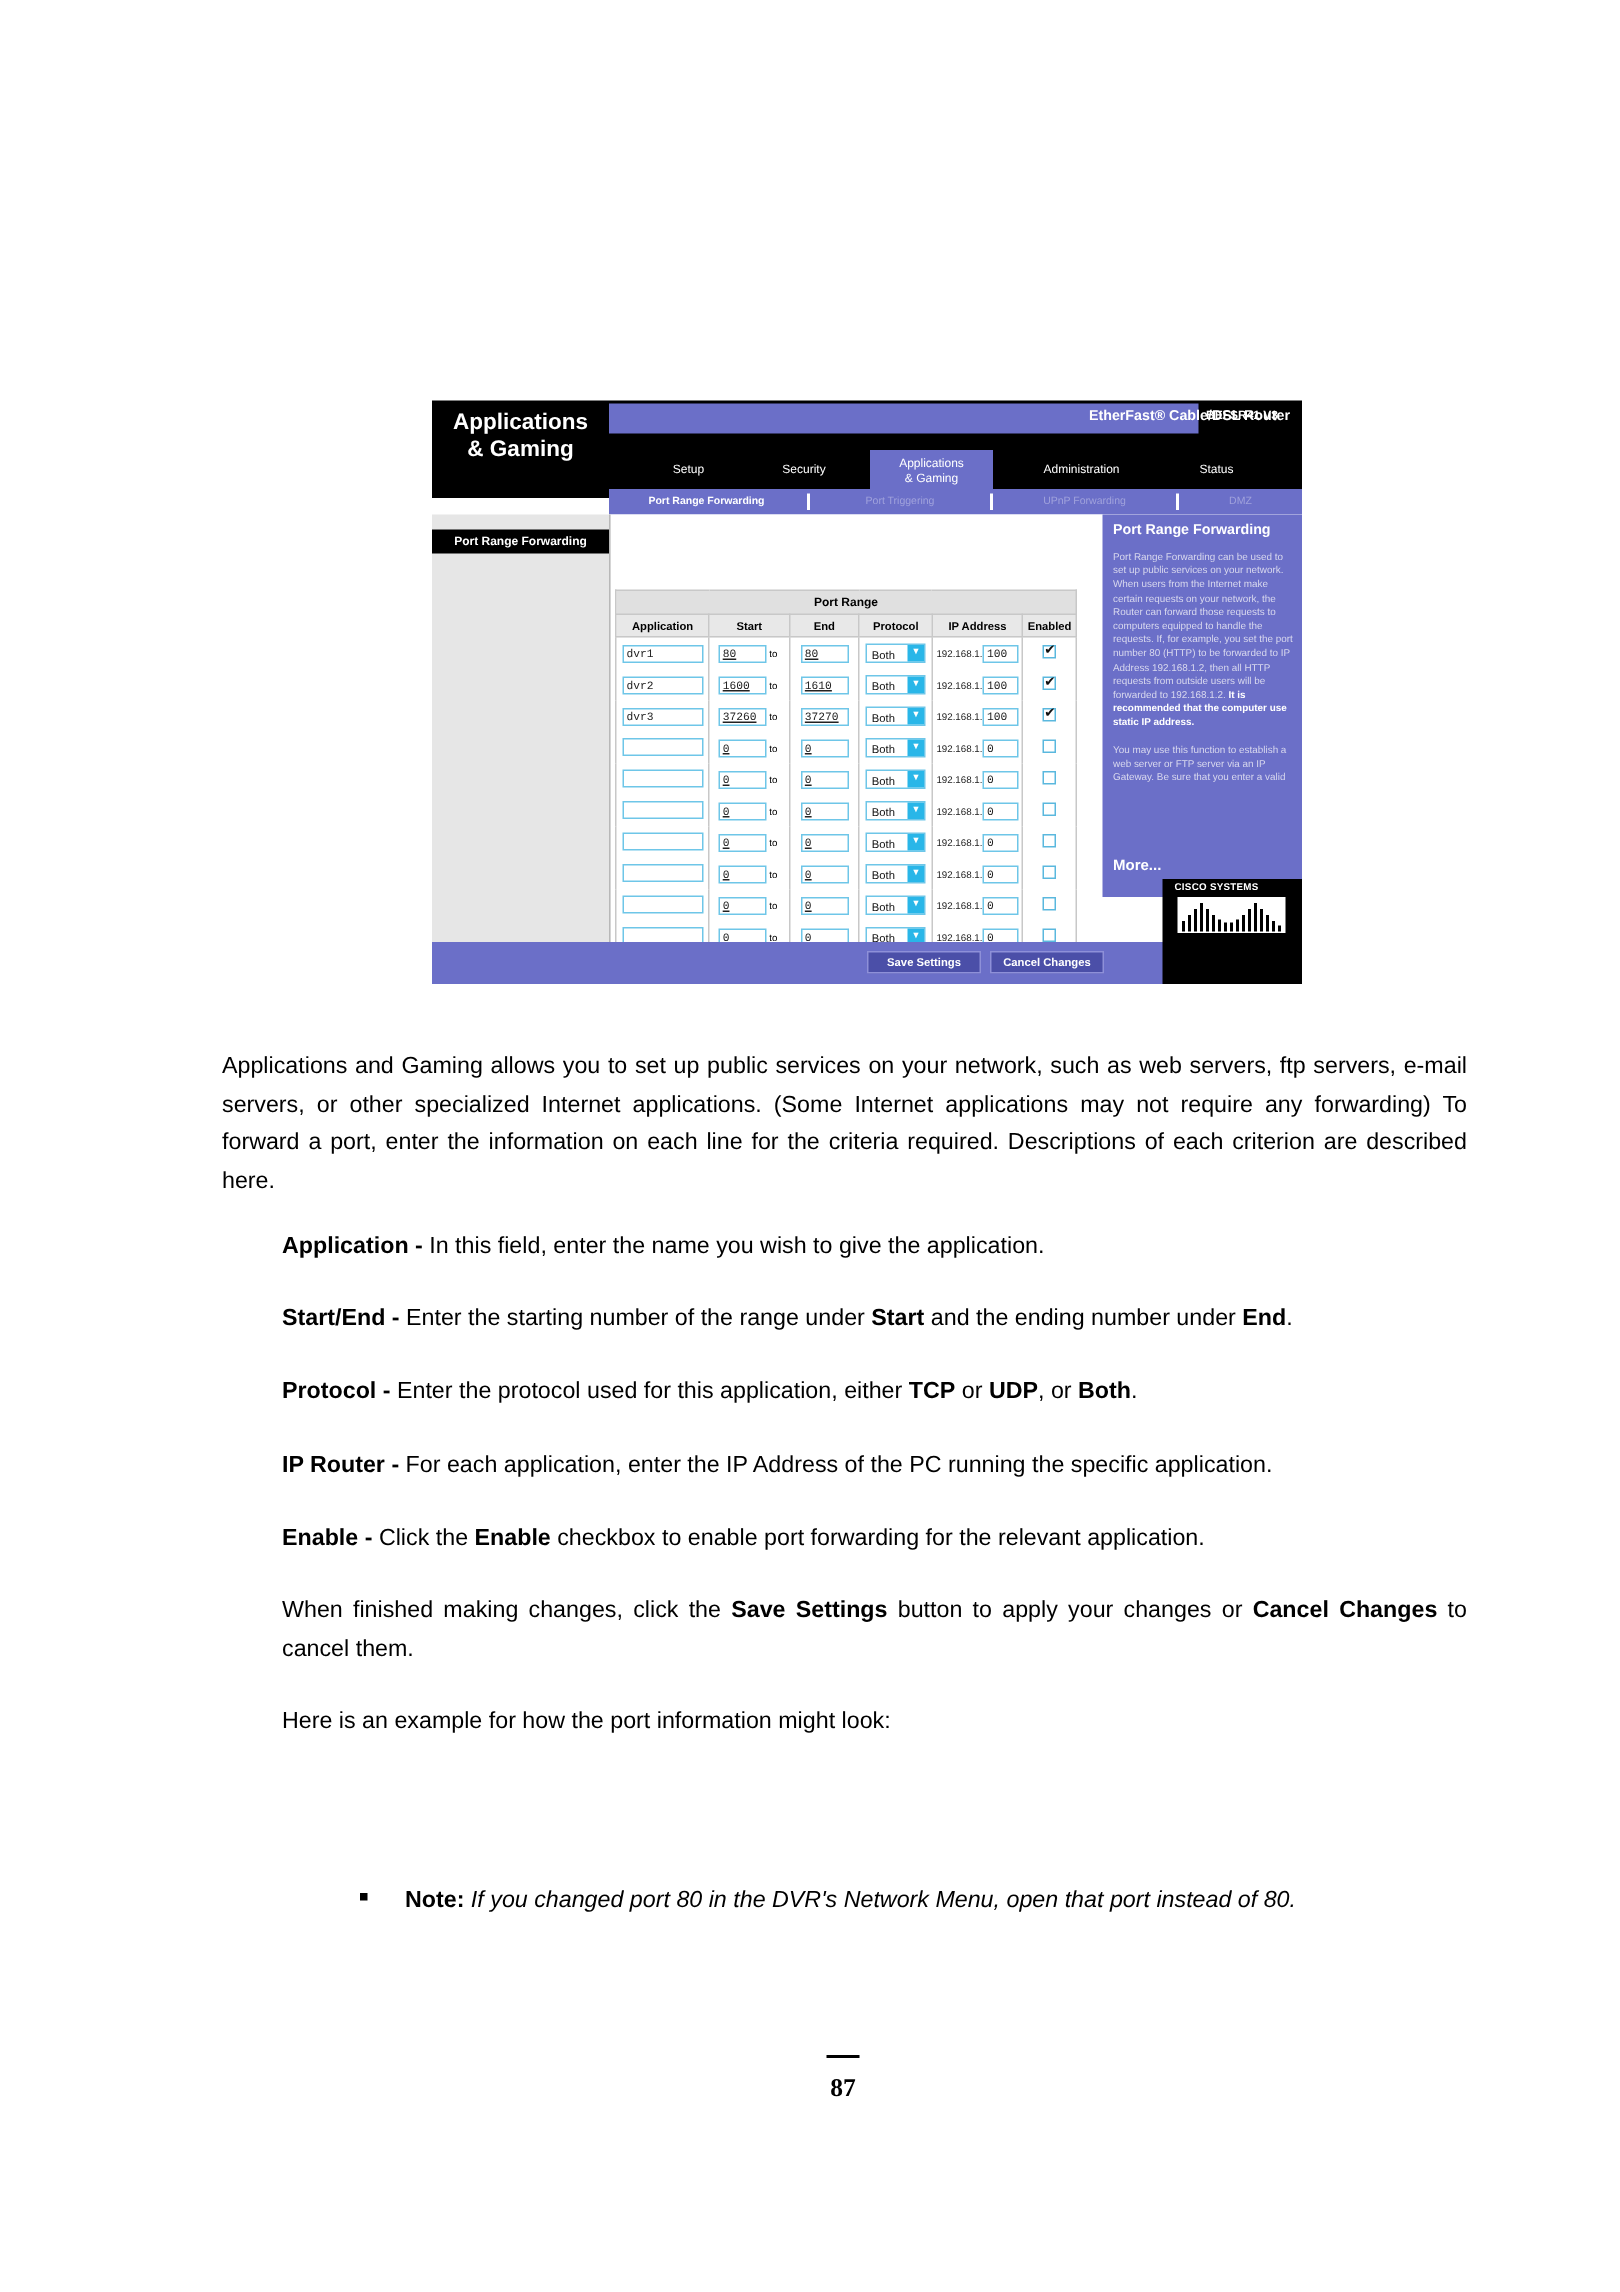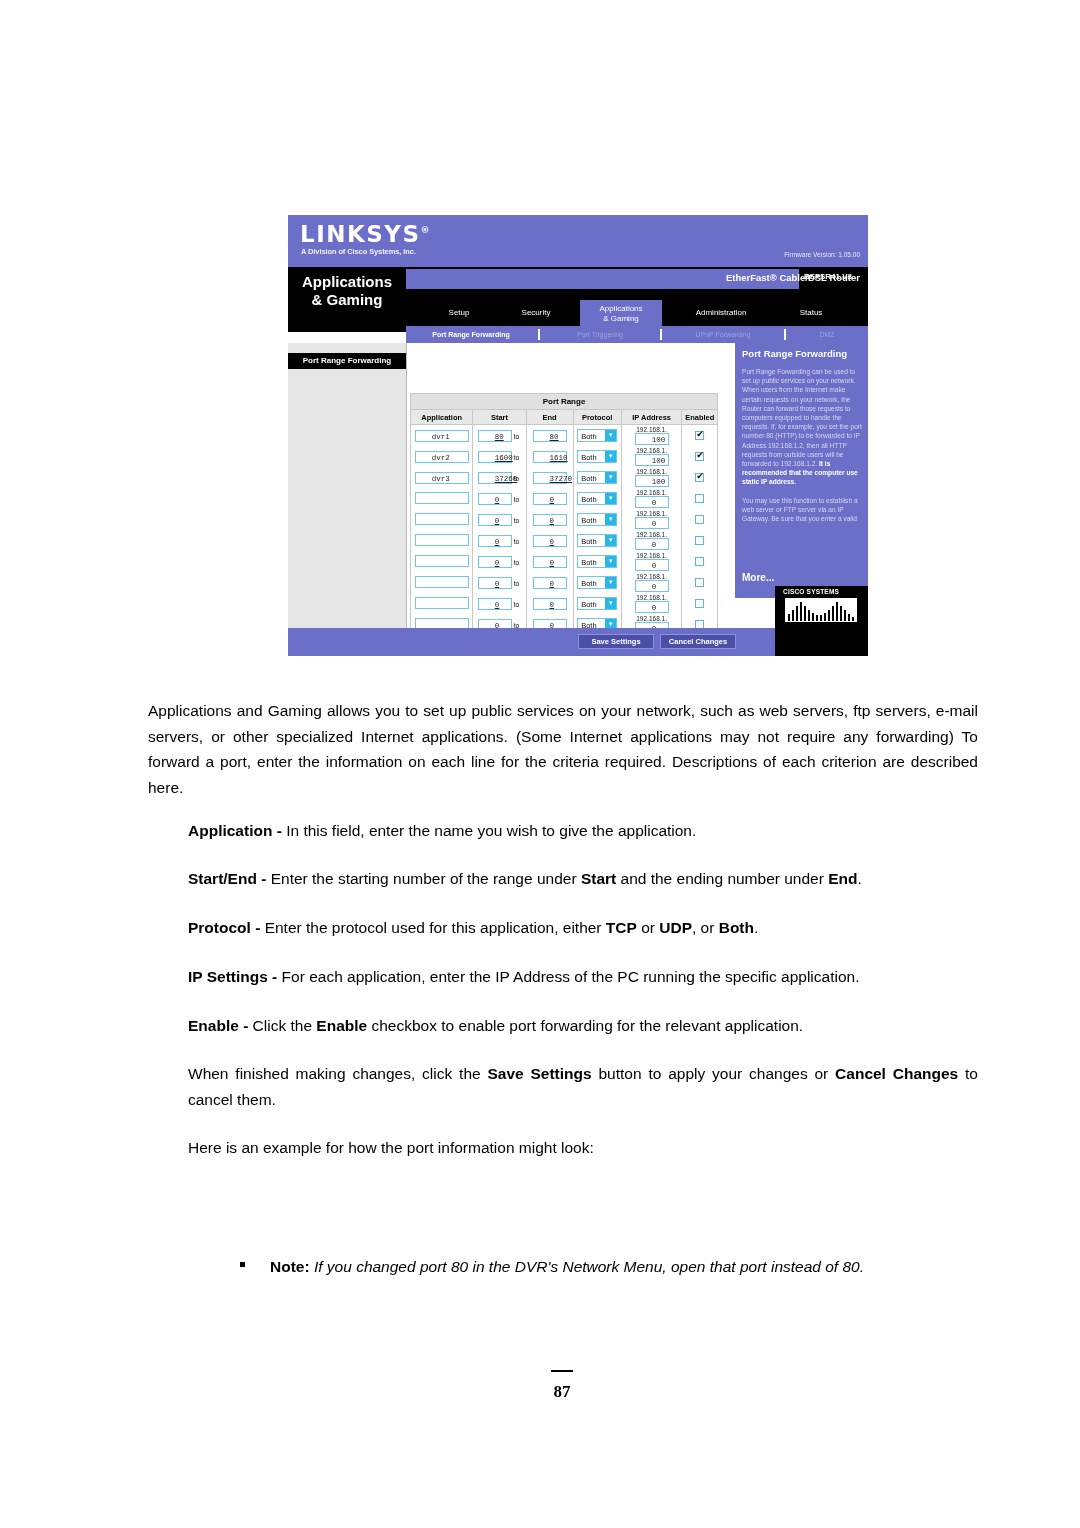--- a/index.html
+++ b/index.html
@@ -218,21 +218,21 @@
 
   .inp {
     display: inline-block;
     border: 1px solid #6ec6e8;
     background: #ffffff;
     height: 12px;
     line-height: 12px;
     font-size: 7.5px;
     font-family: "Liberation Mono", monospace;
     text-align: left;
-    padding: 0 16px;
+    padding: 0 2px;
     color: #222;
     box-sizing: border-box;
   }
   .inp-app { width: 54px; }
   .inp-port { width: 32px; text-decoration: underline; }
   .inp-ip { width: 24px; }
   .to-lbl { font-size: 6.5px; padding: 0 2px; color: #000; }
   .ip-prefix { font-size: 6.5px; color: #222; font-family: "Liberation Sans", sans-serif; }
 
   .sel {
@@ -428,27 +428,20 @@
     font-family: "Liberation Serif", serif;
     font-weight: bold;
     font-size: 17px;
   }
 </style>
 </head>
 <body>
 
 <div class="figure">
 
-  <div class="brand-bar">
-    <div class="logo-linksys">
-      <span>LINKSYS</span><span class="logo-reg">®</span>
-    </div>
-    <div class="logo-sub">A Division of Cisco Systems, Inc.</div>
-    <div class="firmware">Firmware Version: 1.05.00</div>
-  </div>
 
   <div class="hdr-band"></div>
   <div class="section-title">
     <div>Applications</div>
     <div>&amp; Gaming</div>
   </div>
   <div class="router-type"></div>
   <div class="router-type-label">EtherFast® Cable/DSL Router</div>
   <div class="router-model">BEFSR41 V3</div>
 
@@ -634,21 +627,21 @@
 
   <p class="body-par par-se">
     <b>Start/End - </b><span>Enter the starting number of the range under </span><b>Start</b><span> and the ending number under </span><b>End</b><span>.</span>
   </p>
 
   <p class="body-par par-proto">
     <b>Protocol - </b><span>Enter the protocol used for this application, either </span><b>TCP</b><span> or </span><b>UDP</b><span>, or </span><b>Both</b><span>.</span>
   </p>
 
   <p class="body-par par-ip">
-    <b>IP Settings - </b><span>For each application, enter the IP Address of the PC running the specific application.</span>
+    <b>IP Router - </b><span>For each application, enter the IP Address of the PC running the specific application.</span>
   </p>
 
   <p class="body-par par-en">
     <b>Enable - </b><span>Click the </span><b>Enable</b><span> checkbox to enable port forwarding for the relevant application.</span>
   </p>
 
   <p class="body-par par-save">
     <span>When finished making changes, click the </span><b>Save Settings</b><span> button to apply your changes or </span><b>Cancel Changes</b><span> to cancel them.</span>
   </p>
 

